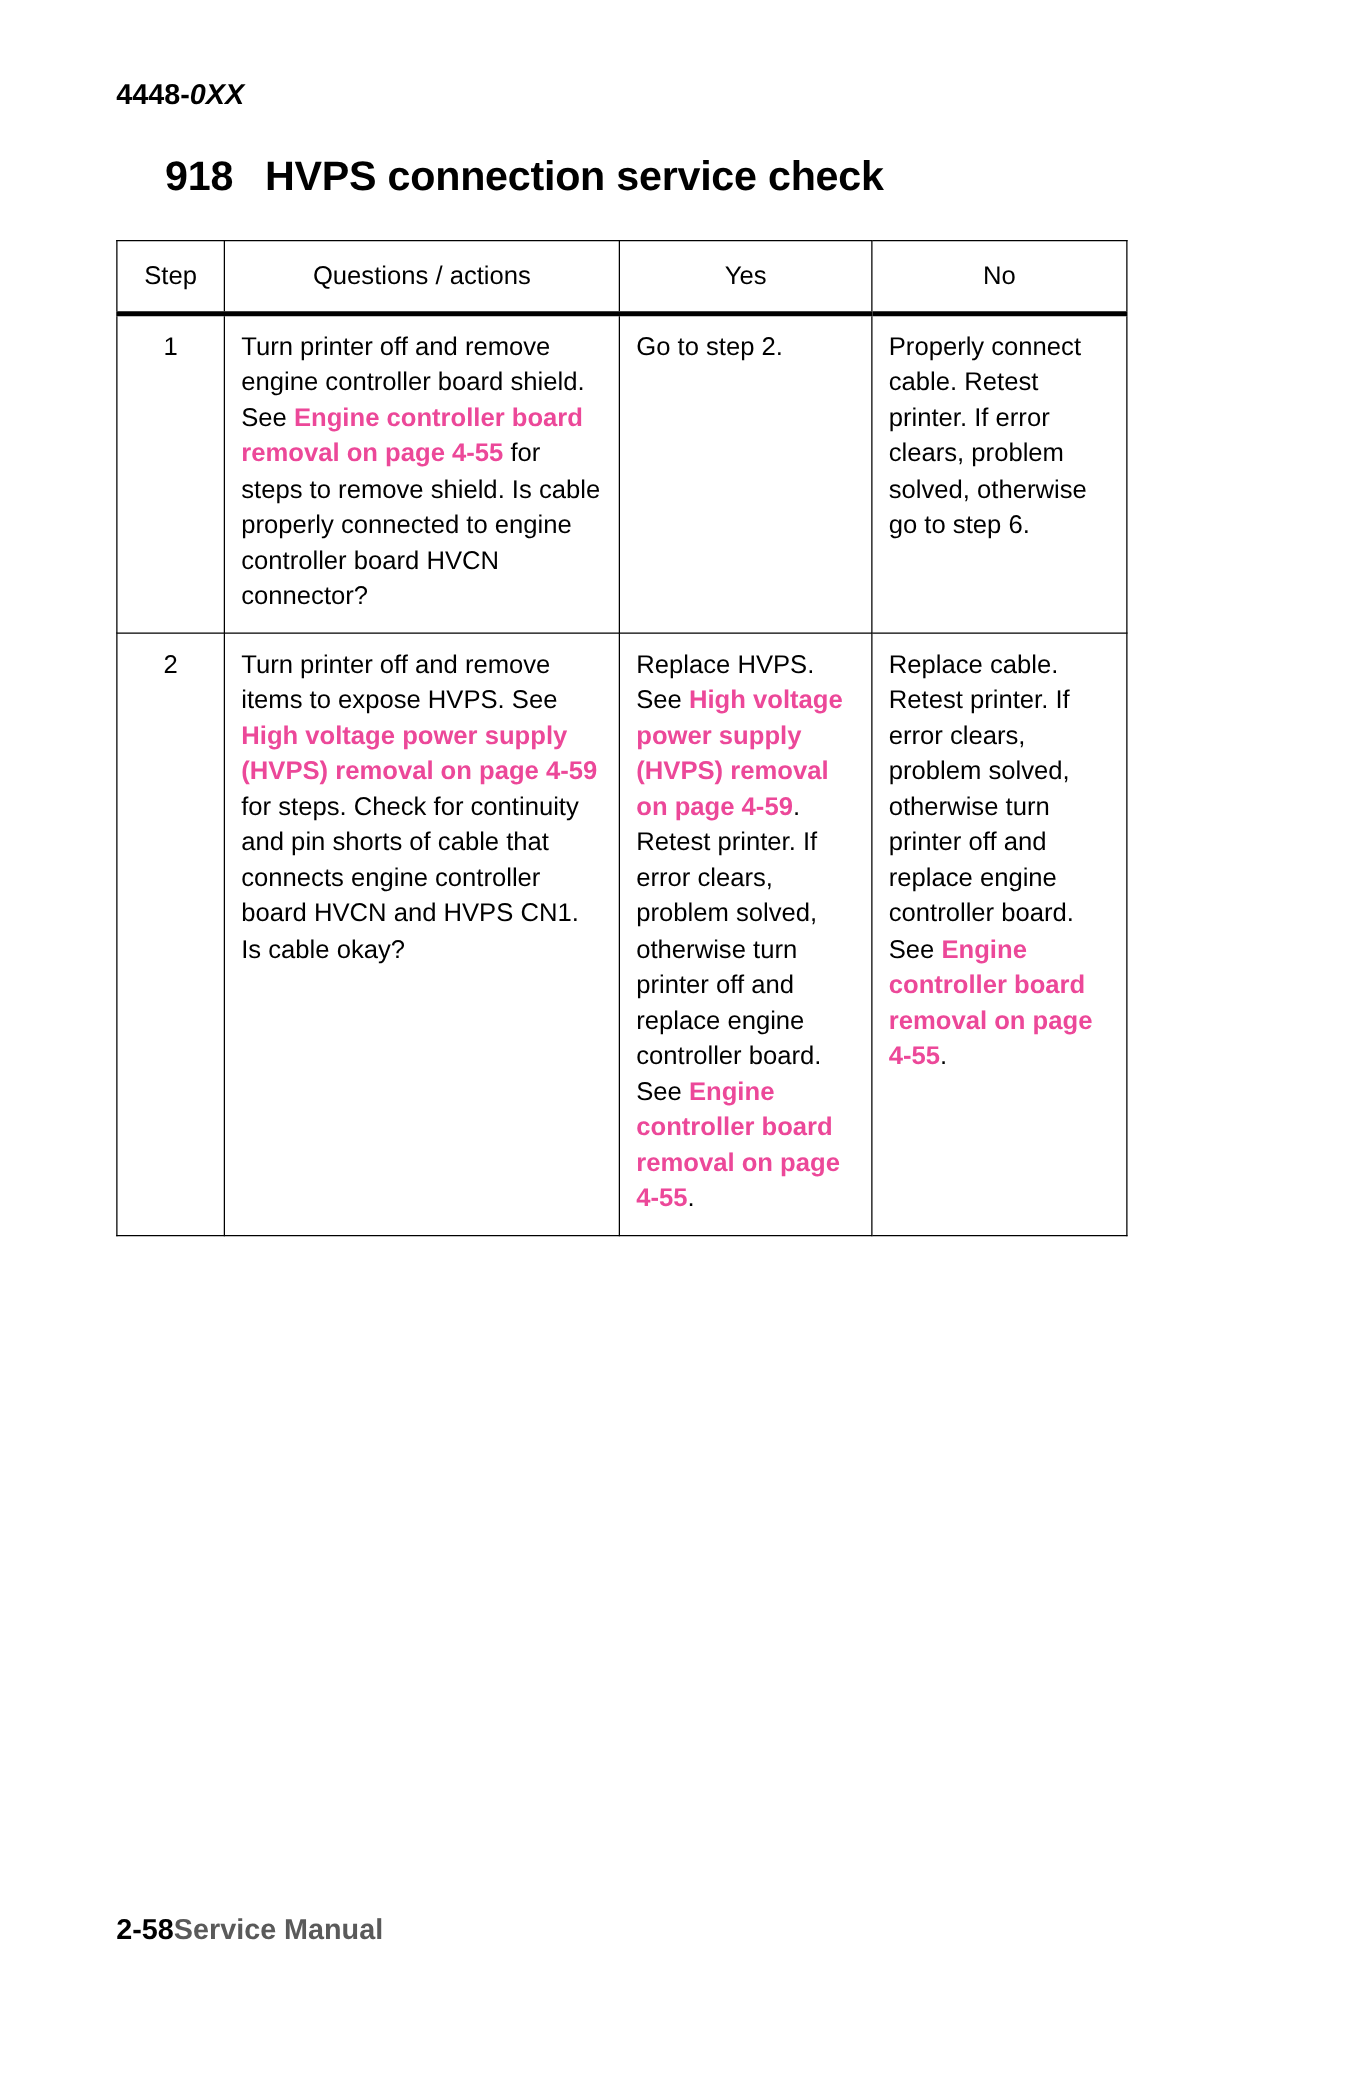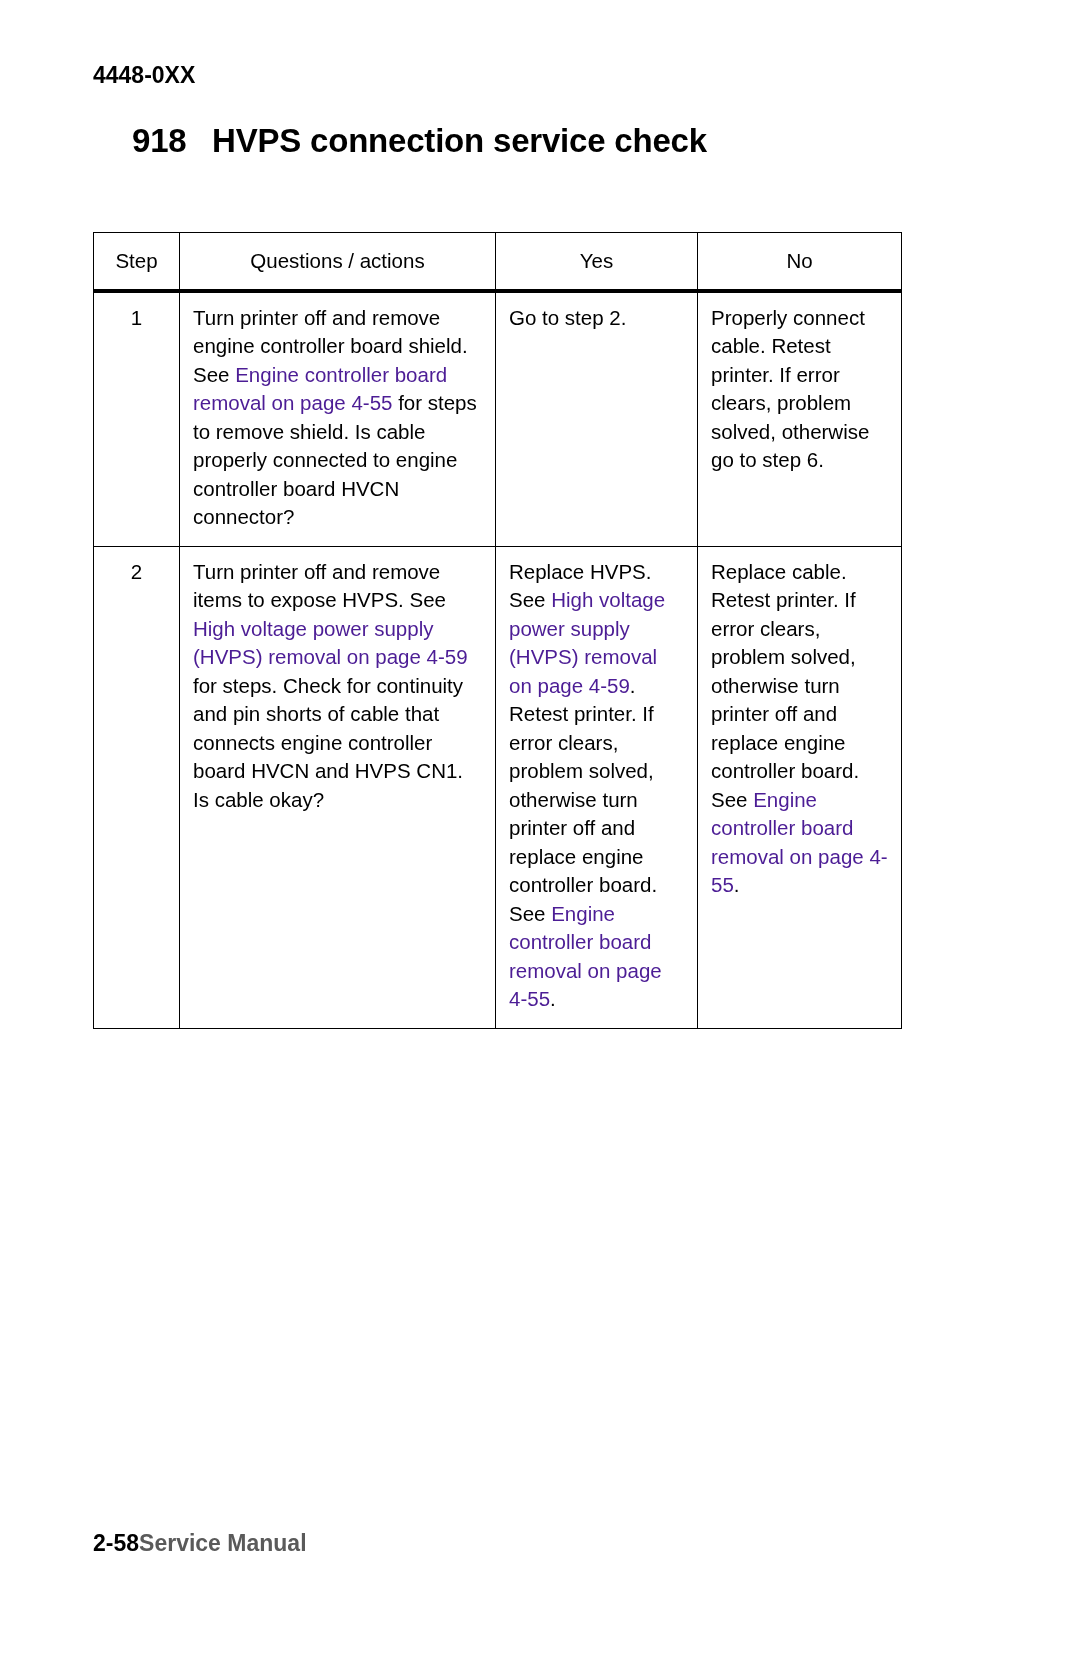--- a/index.html
+++ b/index.html
@@ -29,20 +29,21 @@
     font-size: 23px;
     font-weight: bold;
     letter-spacing: 0px;
   }
   .running-head .model {
     font-weight: bold;
     font-style: normal;
   }
   .running-head .suffix {
     font-weight: bold;
+    font-style: italic;
     margin-top: 31px;
   }
   .section-title {
     position: absolute;
     left: 93px;
     top: 122px;
     font-size: 33px;
     font-weight: bold;
     letter-spacing: -0.2px;
   }
@@ -51,21 +52,20 @@
     min-width: 80px;
     margin-left: 39px;
   }
   table.check-table {
     position: absolute;
     left: 93px;
     top: 192px;
     width: 808px;
     border-collapse: collapse;
     table-layout: fixed;
-    margin-top: 40px;
   }
   table.check-table col.c-step   { width: 86px; }
   table.check-table col.c-quest  { width: 316px; }
   table.check-table col.c-yes    { width: 202px; }
   table.check-table col.c-no     { width: 204px; }
 
   table.check-table th,
   table.check-table td {
     border: 1px solid #000000;
     vertical-align: top;
@@ -80,22 +80,22 @@
     padding: 14px 8px 13px 8px;
     border-bottom: 4px solid #000000;
     vertical-align: middle;
   }
   table.check-table tbody td.step-cell {
     text-align: center;
     padding-left: 4px;
     padding-right: 4px;
   }
   .link {
-    color: #4c1d95;
-    font-weight: normal;
+    color: #ec4899;
+    font-weight: bold;
   }
   .footer {
     position: absolute;
     left: 93px;
     bottom: 112px;
     font-size: 23px;
     text-align: center;
   }
   .footer .pagenum {
     font-weight: bold;

